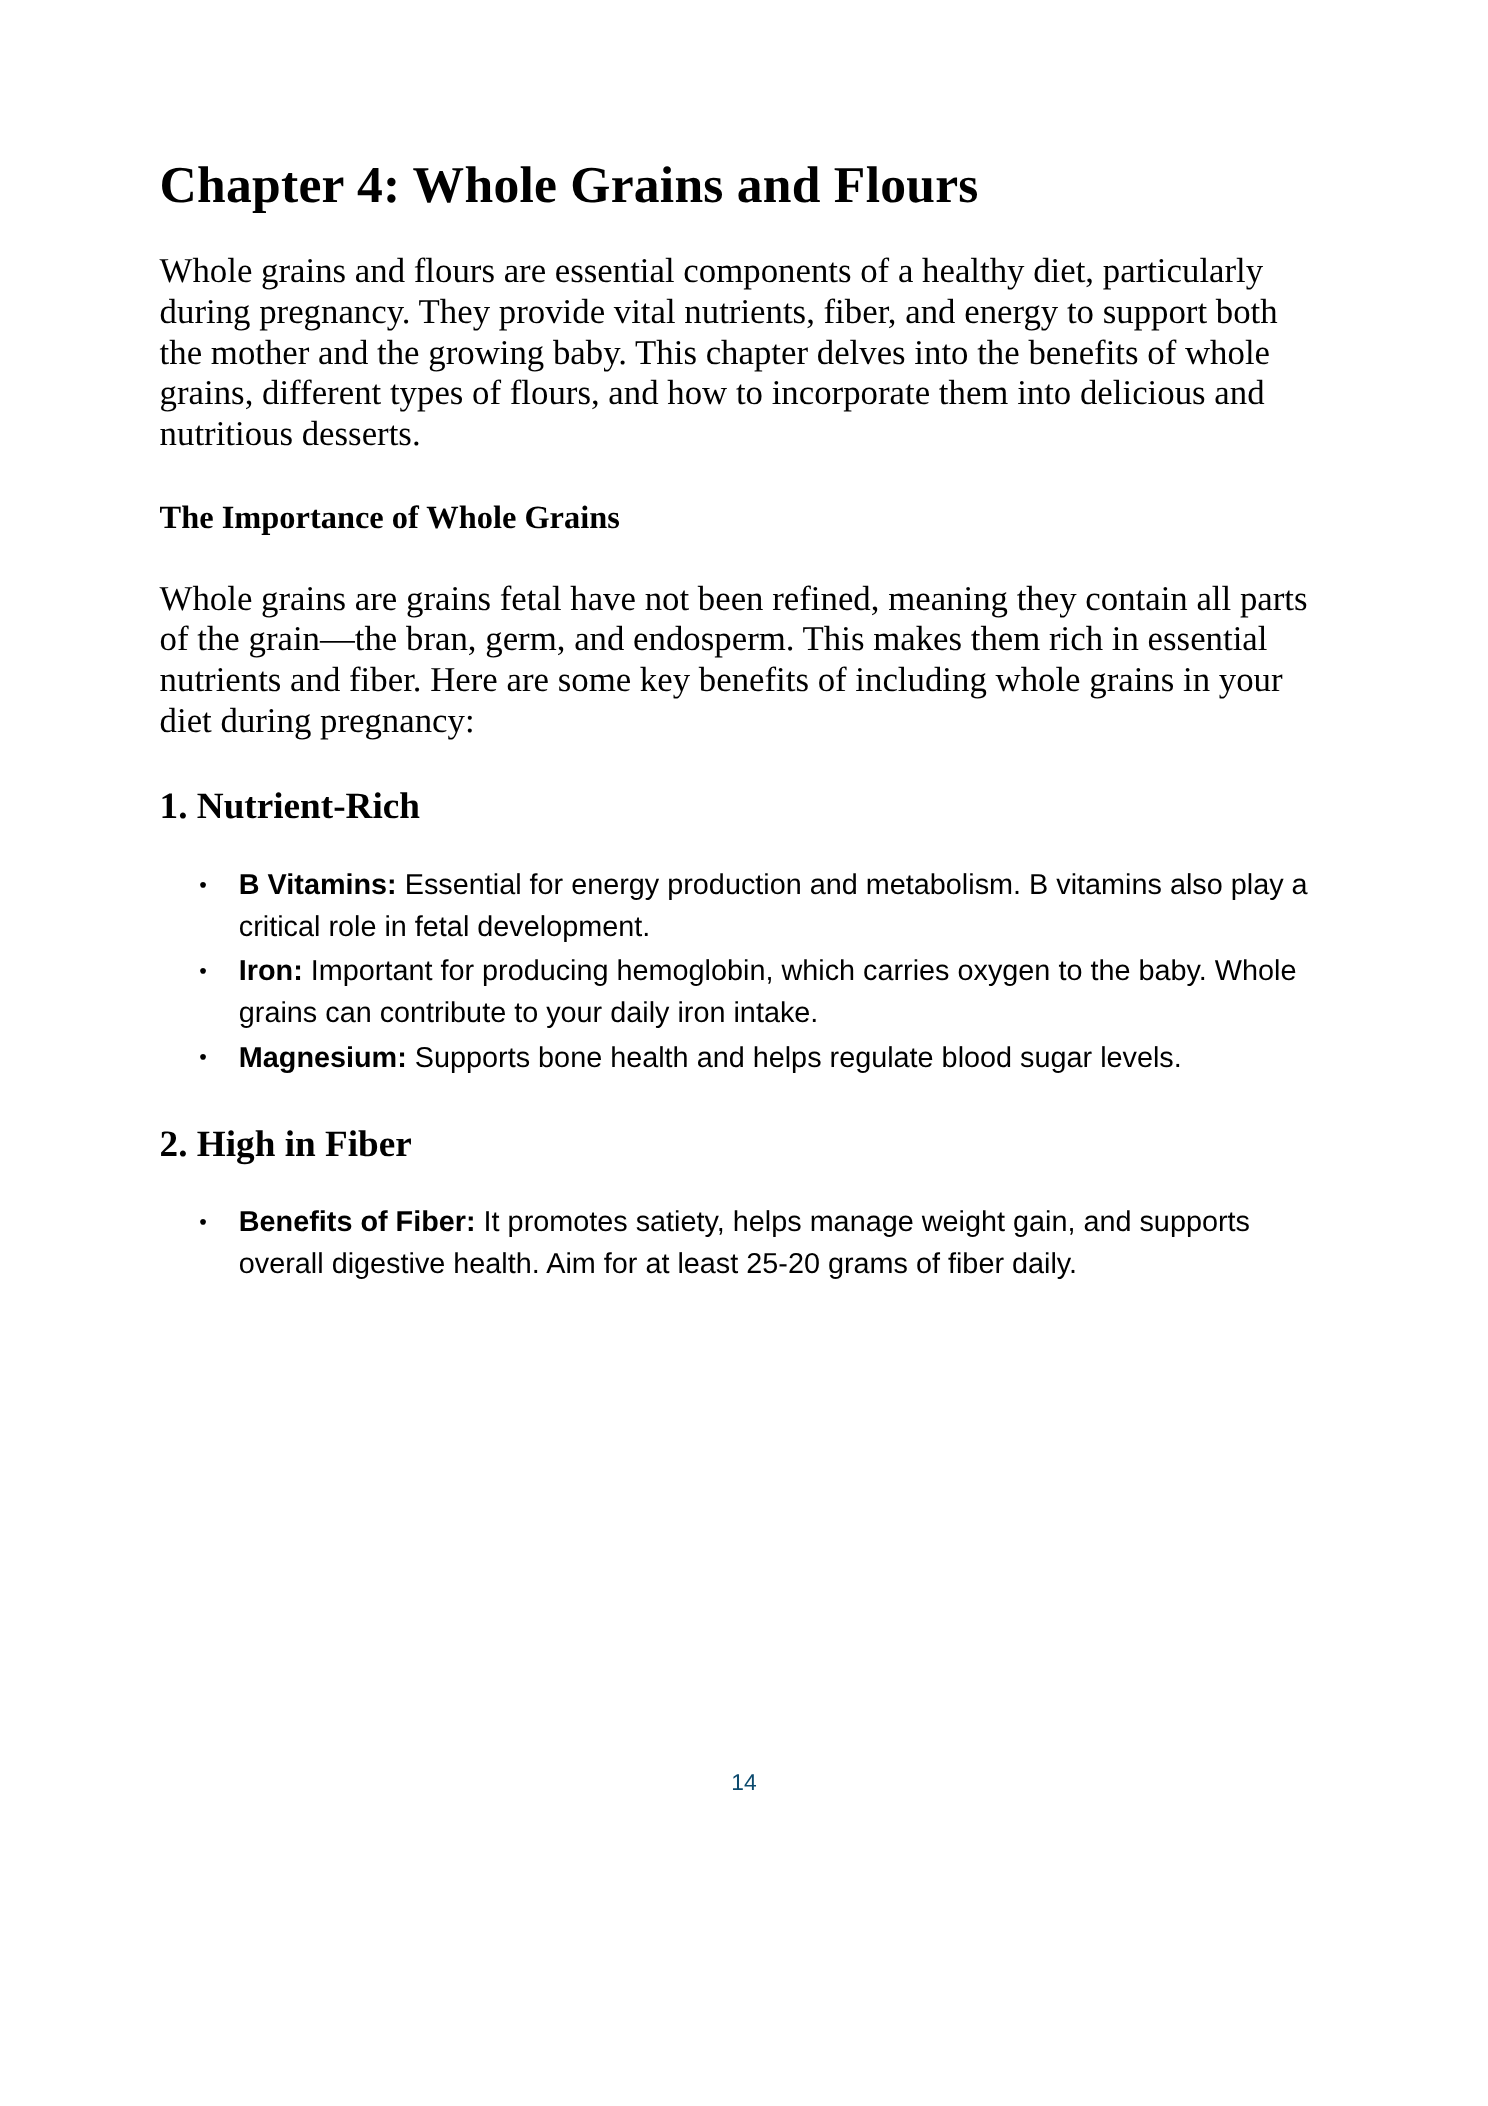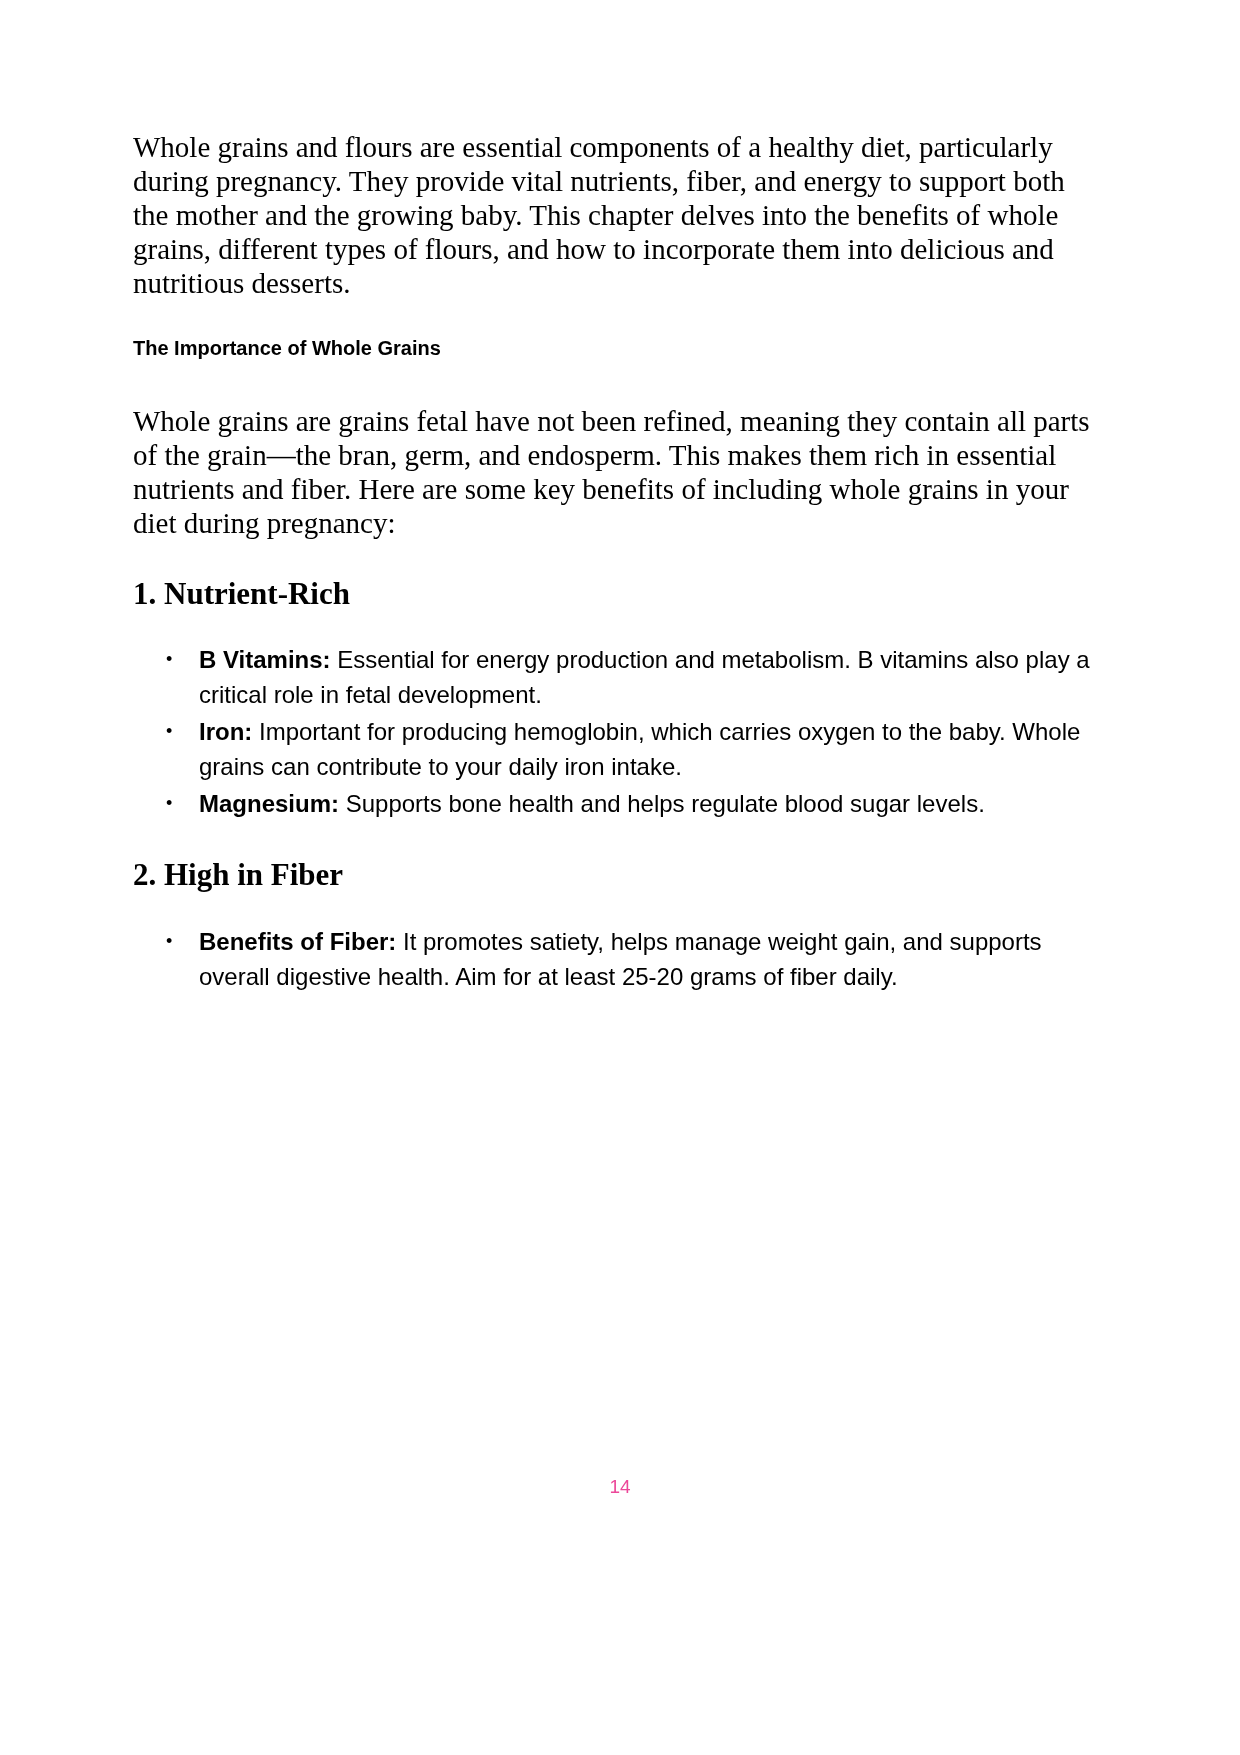--- a/index.html
+++ b/index.html
@@ -36,26 +36,26 @@
 
   .body-para {
     font-family: "Liberation Serif", "DejaVu Serif", serif;
     font-size: 29px;
     line-height: 34px;
     margin-bottom: 28px;
     max-width: 990px;
   }
 
   .section-heading {
-    font-family: Liberation Sans, sans-serif;
+    font-family: Liberation Serif, serif;
     font-weight: bold;
-    font-size: 20px;
+    font-size: 27px;
     line-height: 1.2;
     margin-top: 36px;
-    margin-bottom: 44px;
+    margin-bottom: 34px;
   }
 
   .sub-heading {
     font-family: "Liberation Serif", "DejaVu Serif", serif;
     font-weight: bold;
     font-size: 31px;
     line-height: 1.3;
     margin-top: 34px;
     margin-bottom: 28px;
   }
@@ -93,28 +93,29 @@
   }
 
   .page-footer {
     position: absolute;
     top: 1476px;
     left: 0;
     width: 1240px;
     text-align: center;
     font-family: "Liberation Sans", "DejaVu Sans", sans-serif;
     font-size: 19px;
-    color: #ec4899;
+    color: #0c4a6e;
   }
 </style>
 </head>
 <body>
 
 <div class="page">
 
+  <h1 class="chapter-title">Chapter 4: Whole Grains and Flours</h1>
 
   <p class="body-para">Whole grains and flours are essential components of a healthy diet, particularly during pregnancy. They provide vital nutrients, fiber, and energy to support both the mother and the growing baby. This chapter delves into the benefits of whole grains, different types of flours, and how to incorporate them into delicious and nutritious desserts.</p>
 
   <h2 class="section-heading">The Importance of Whole Grains</h2>
 
   <p class="body-para">Whole grains are grains fetal have not been refined, meaning they contain all parts of the grain—the bran, germ, and endosperm. This makes them rich in essential nutrients and fiber. Here are some key benefits of including whole grains in your diet during pregnancy:</p>
 
   <h3 class="sub-heading">1. Nutrient-Rich</h3>
 
 

